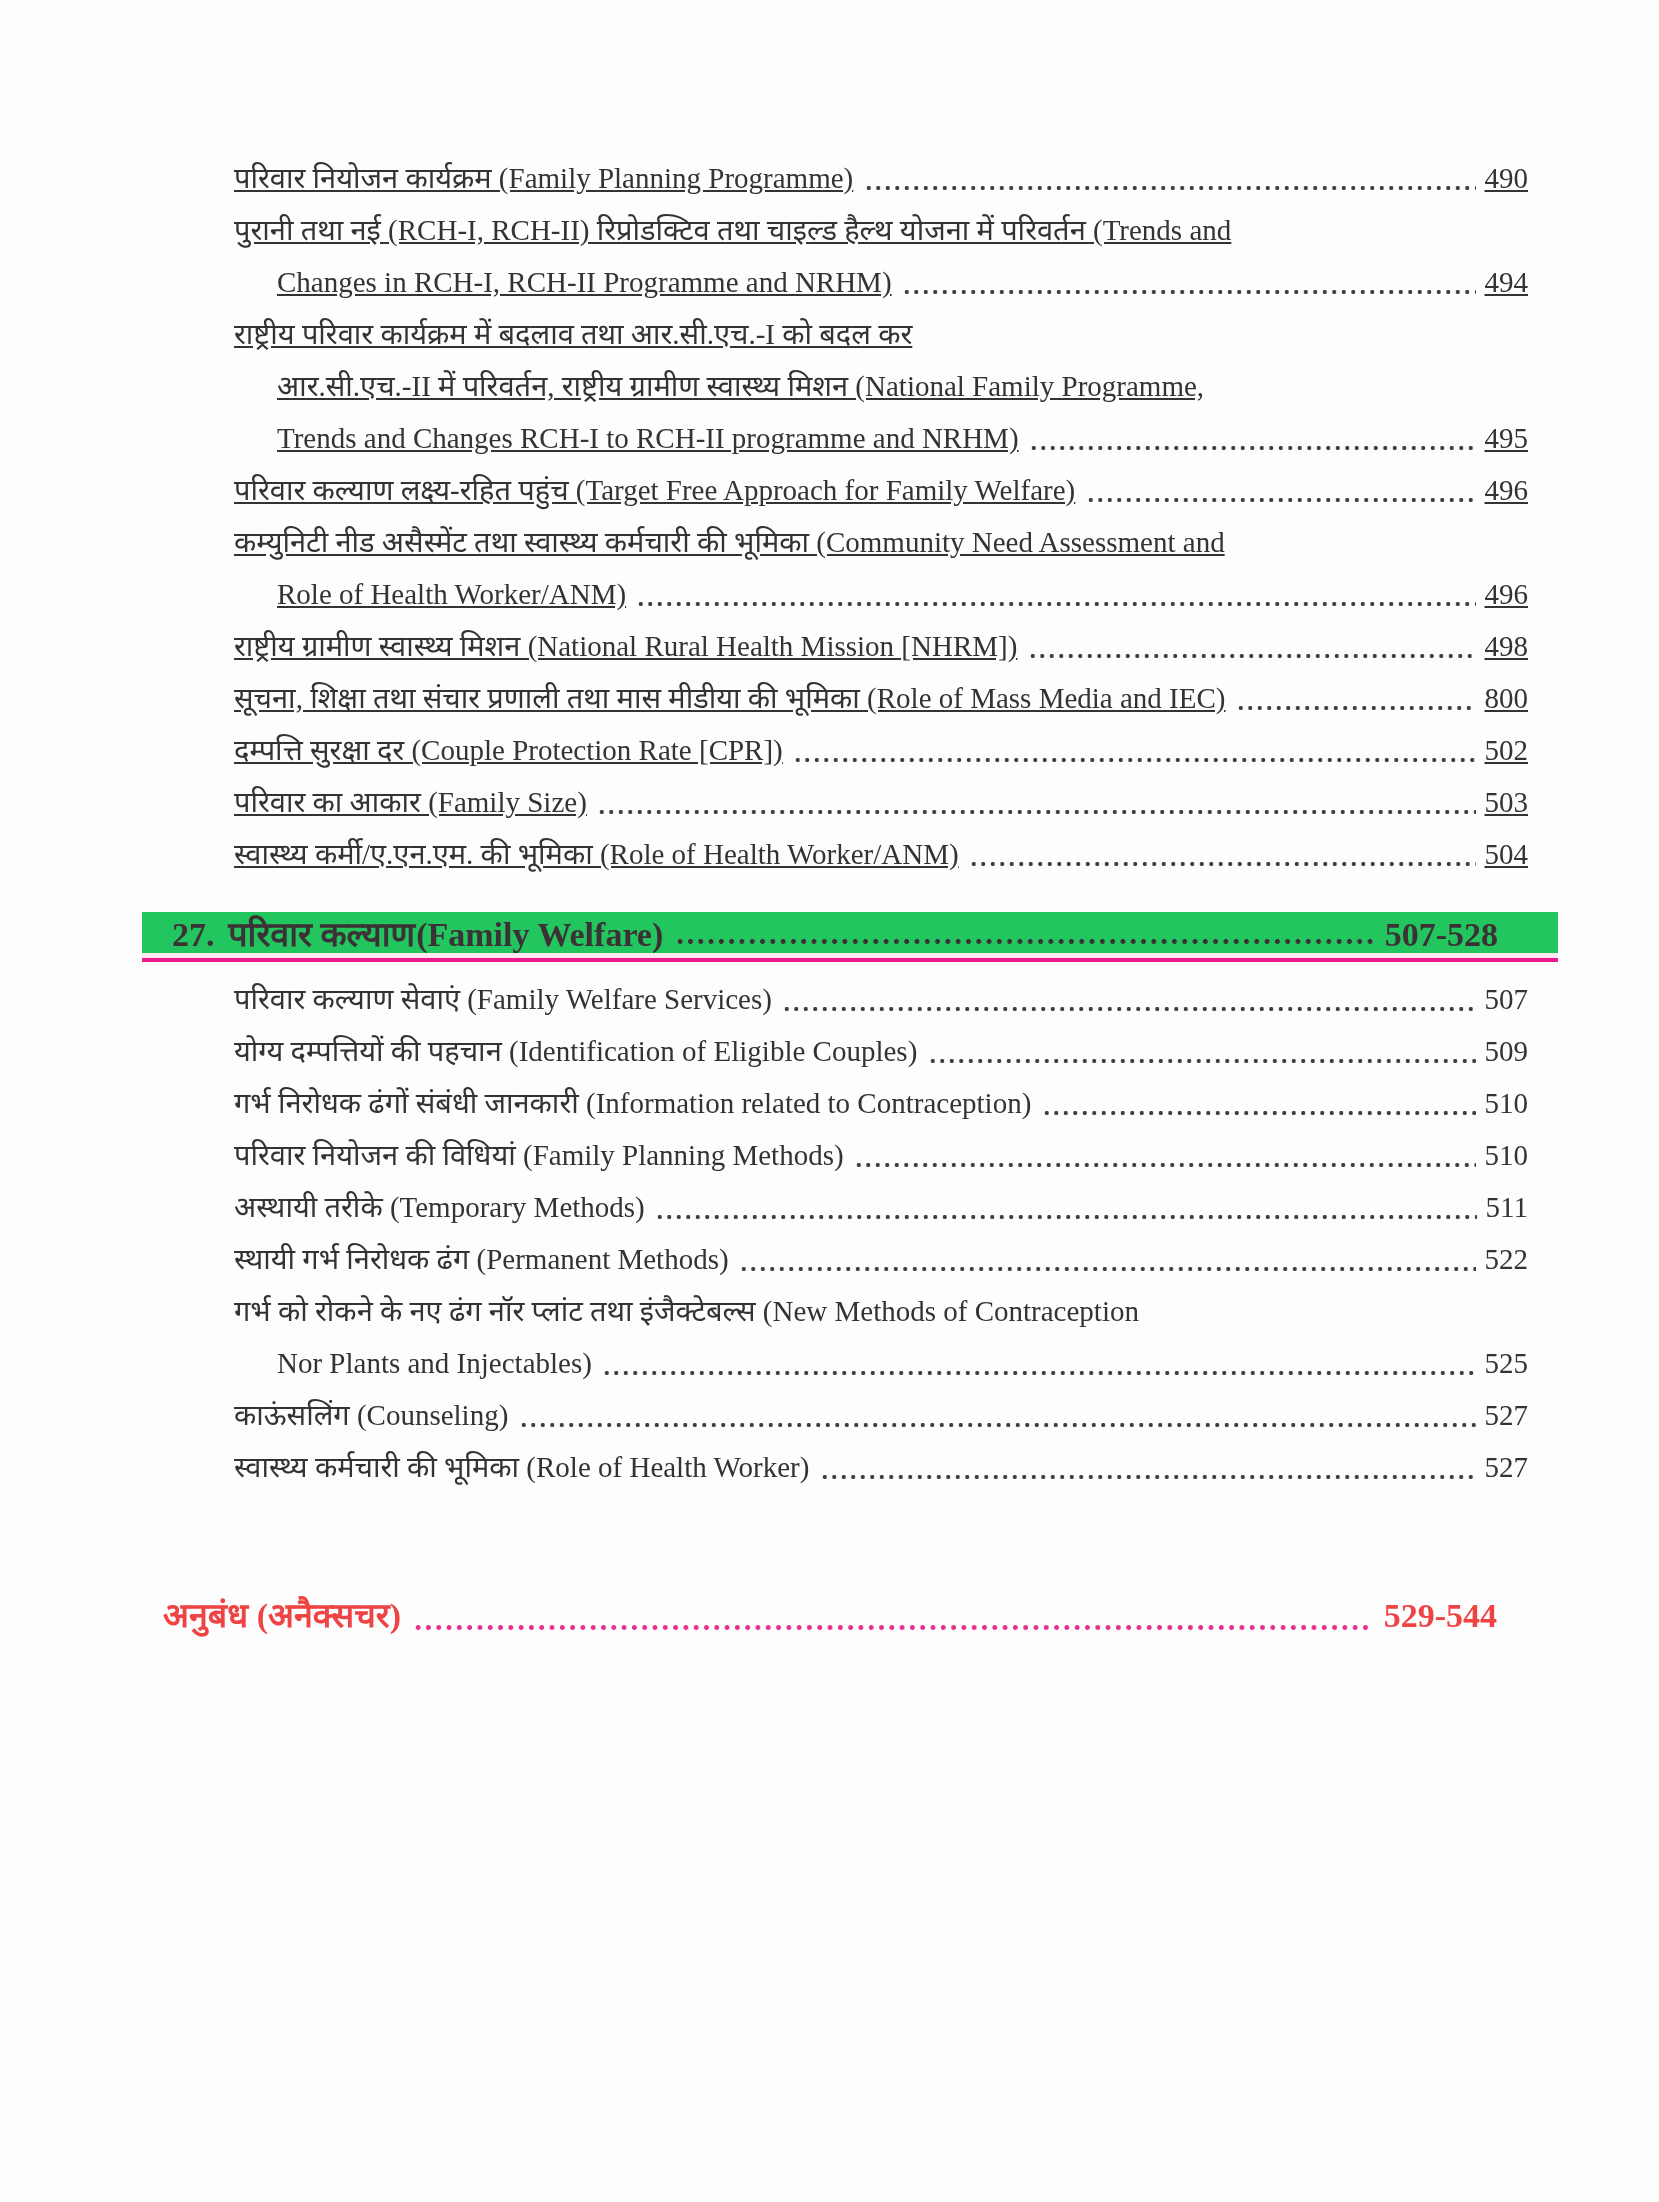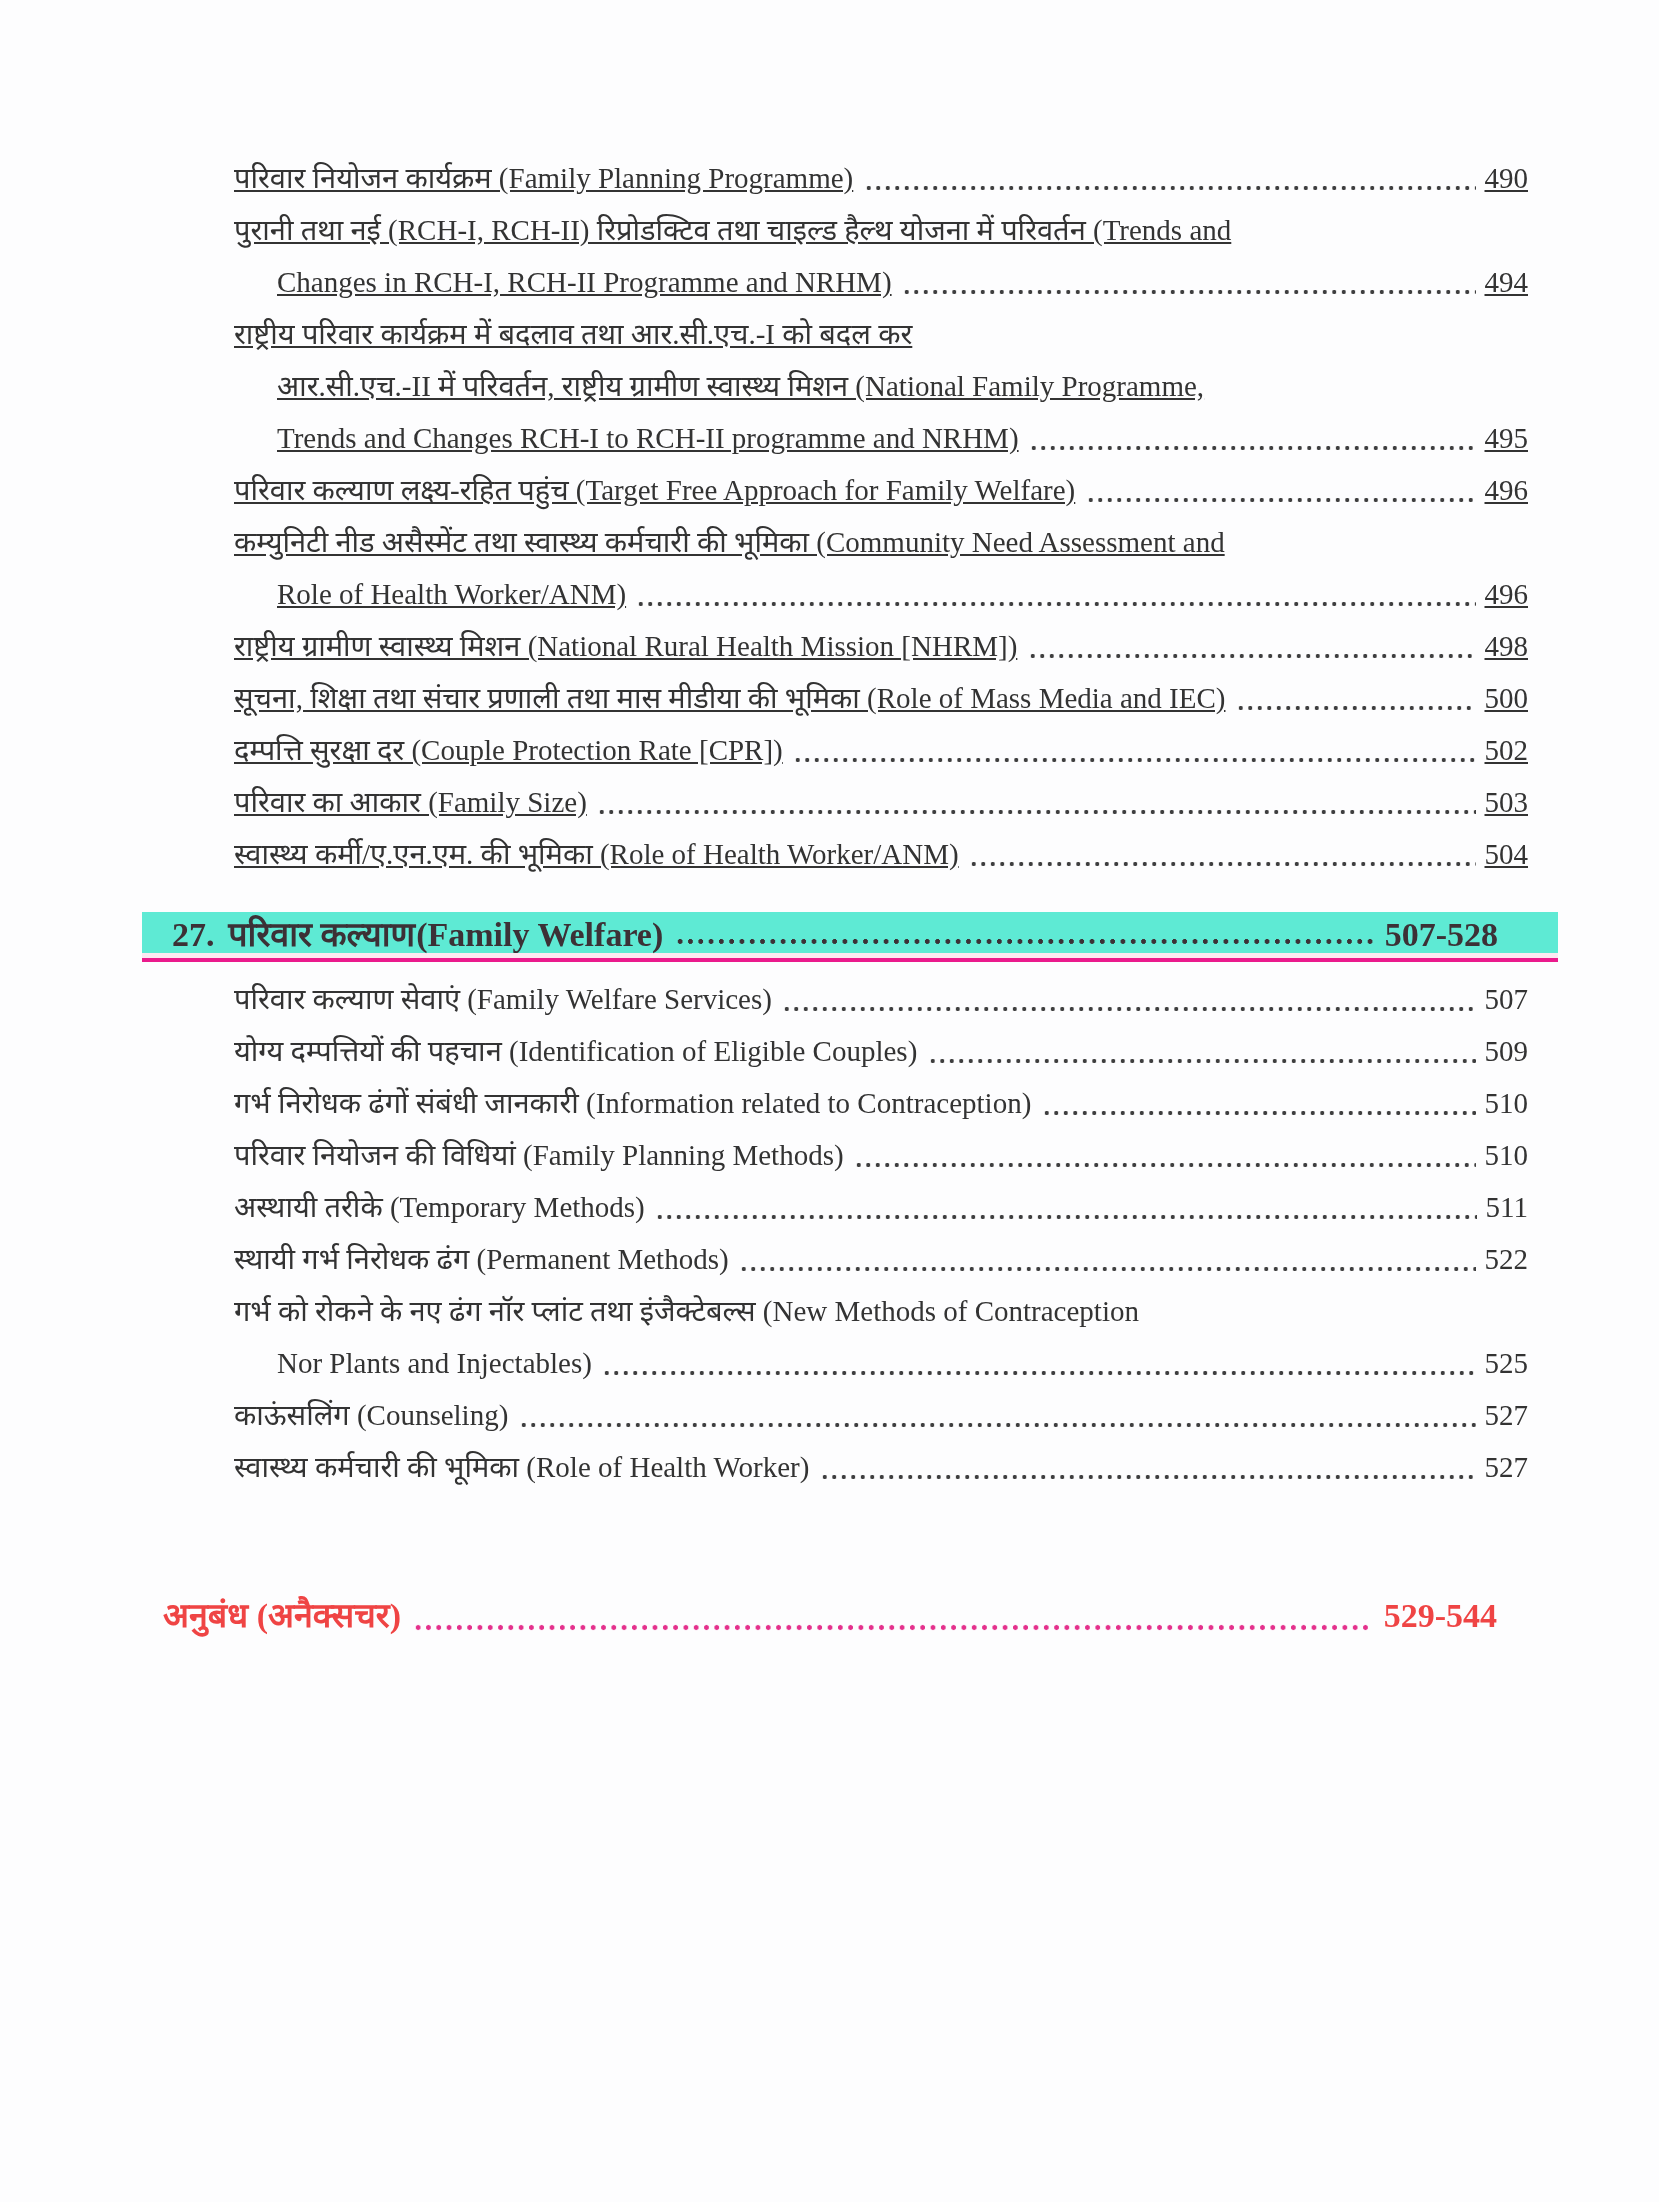--- a/index.html
+++ b/index.html
@@ -38,21 +38,21 @@
     background-repeat: repeat-x;
     background-position: left center;
   }
 
   .chapter-band {
     display: flex;
     align-items: baseline;
     margin: 32px 102px 0 142px;
     height: 46px;
     line-height: 46px;
-    background: #5eead4;
+    background: #22c55e;
     border-bottom: 5.2px solid #fce9f2;
     padding: 0 60px 0 30px;
     font-weight: bold;
     font-size: 34px;
     color: #3c3136;
   }
   .chapter-band .ch-num { margin-right: 13.8px; }
   .chapter-band .ch-hi  { margin-right: 1px; }
   .chapter-band .leader {
     height: 6.9px;
@@ -131,21 +131,21 @@
     <span class="pg">496</span>
   </div>
       <div class="row">
     <span class="t">राष्ट्रीय ग्रामीण स्वास्थ्य मिशन (National Rural Health Mission [NHRM])</span>
     <span class="leader"></span>
     <span class="pg">498</span>
   </div>
       <div class="row">
     <span class="t">सूचना, शिक्षा तथा संचार प्रणाली तथा मास मीडीया की भूमिका (Role of Mass Media and IEC)</span>
     <span class="leader"></span>
-    <span class="pg">500</span>
+    <span class="pg">800</span>
   </div>
       <div class="row">
     <span class="t">दम्पत्ति सुरक्षा दर (Couple Protection Rate [CPR])</span>
     <span class="leader"></span>
     <span class="pg">502</span>
   </div>
       <div class="row">
     <span class="t">परिवार का आकार (Family Size)</span>
     <span class="leader"></span>
     <span class="pg">503</span>

